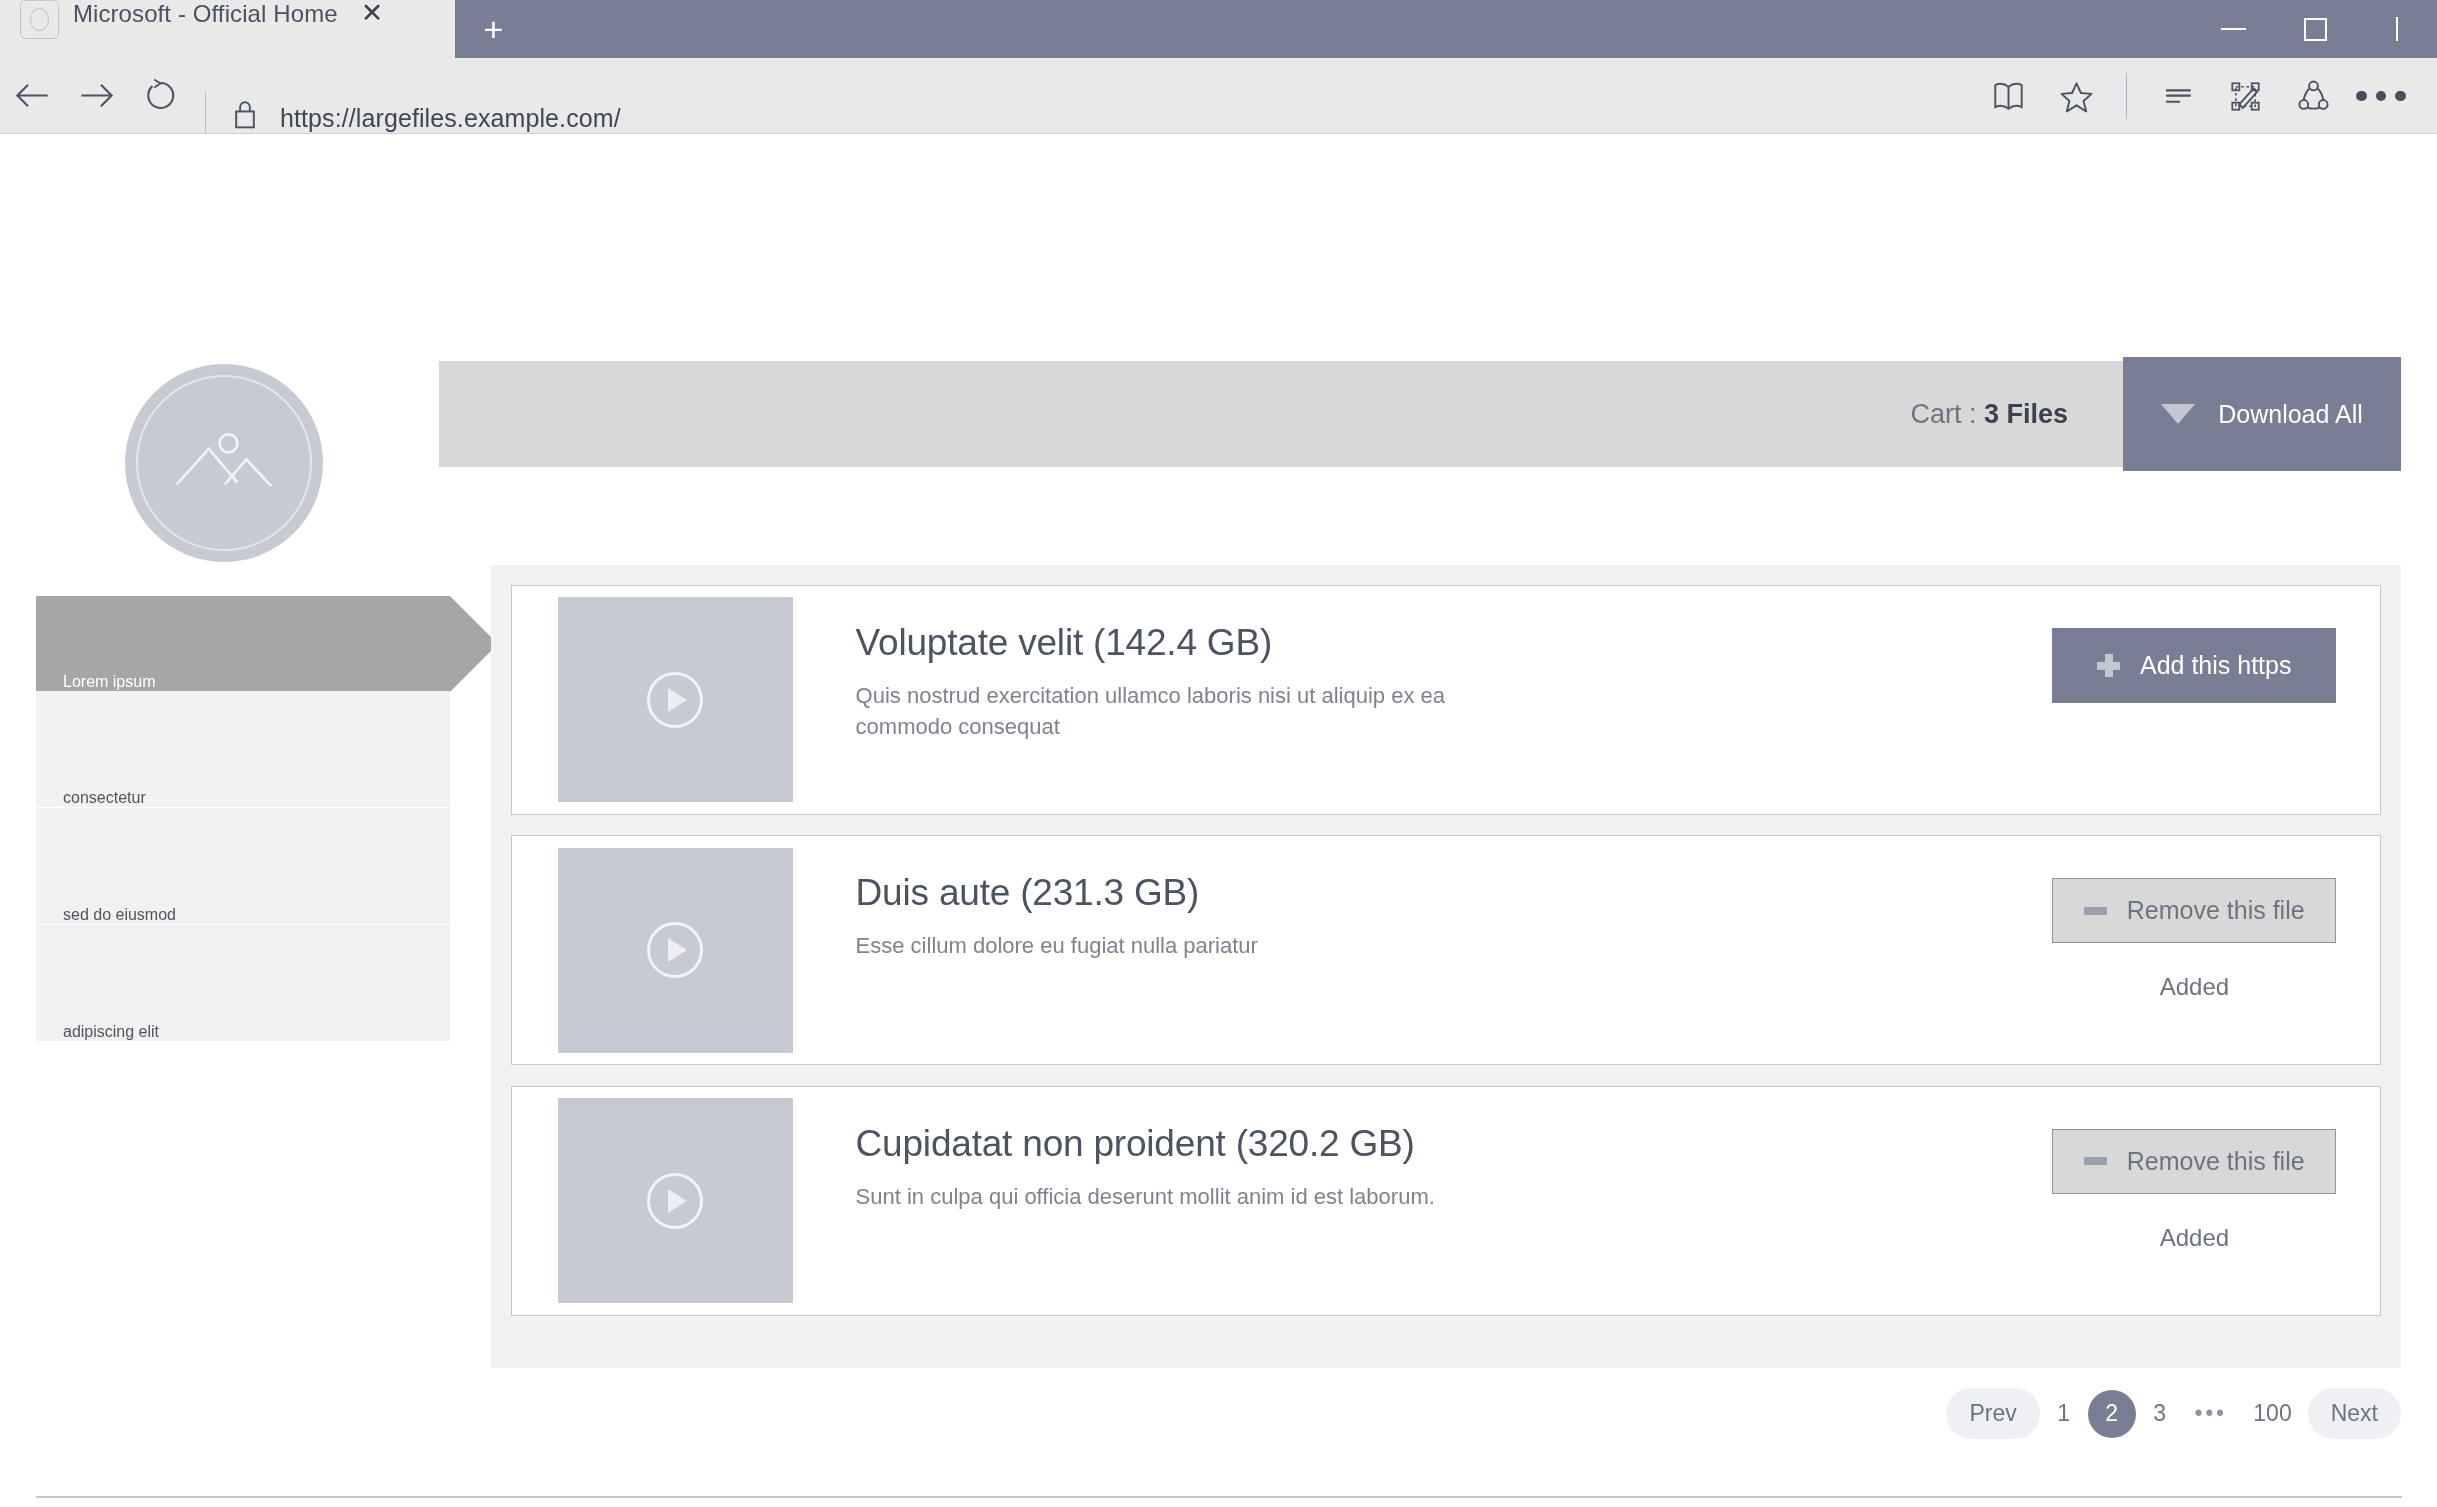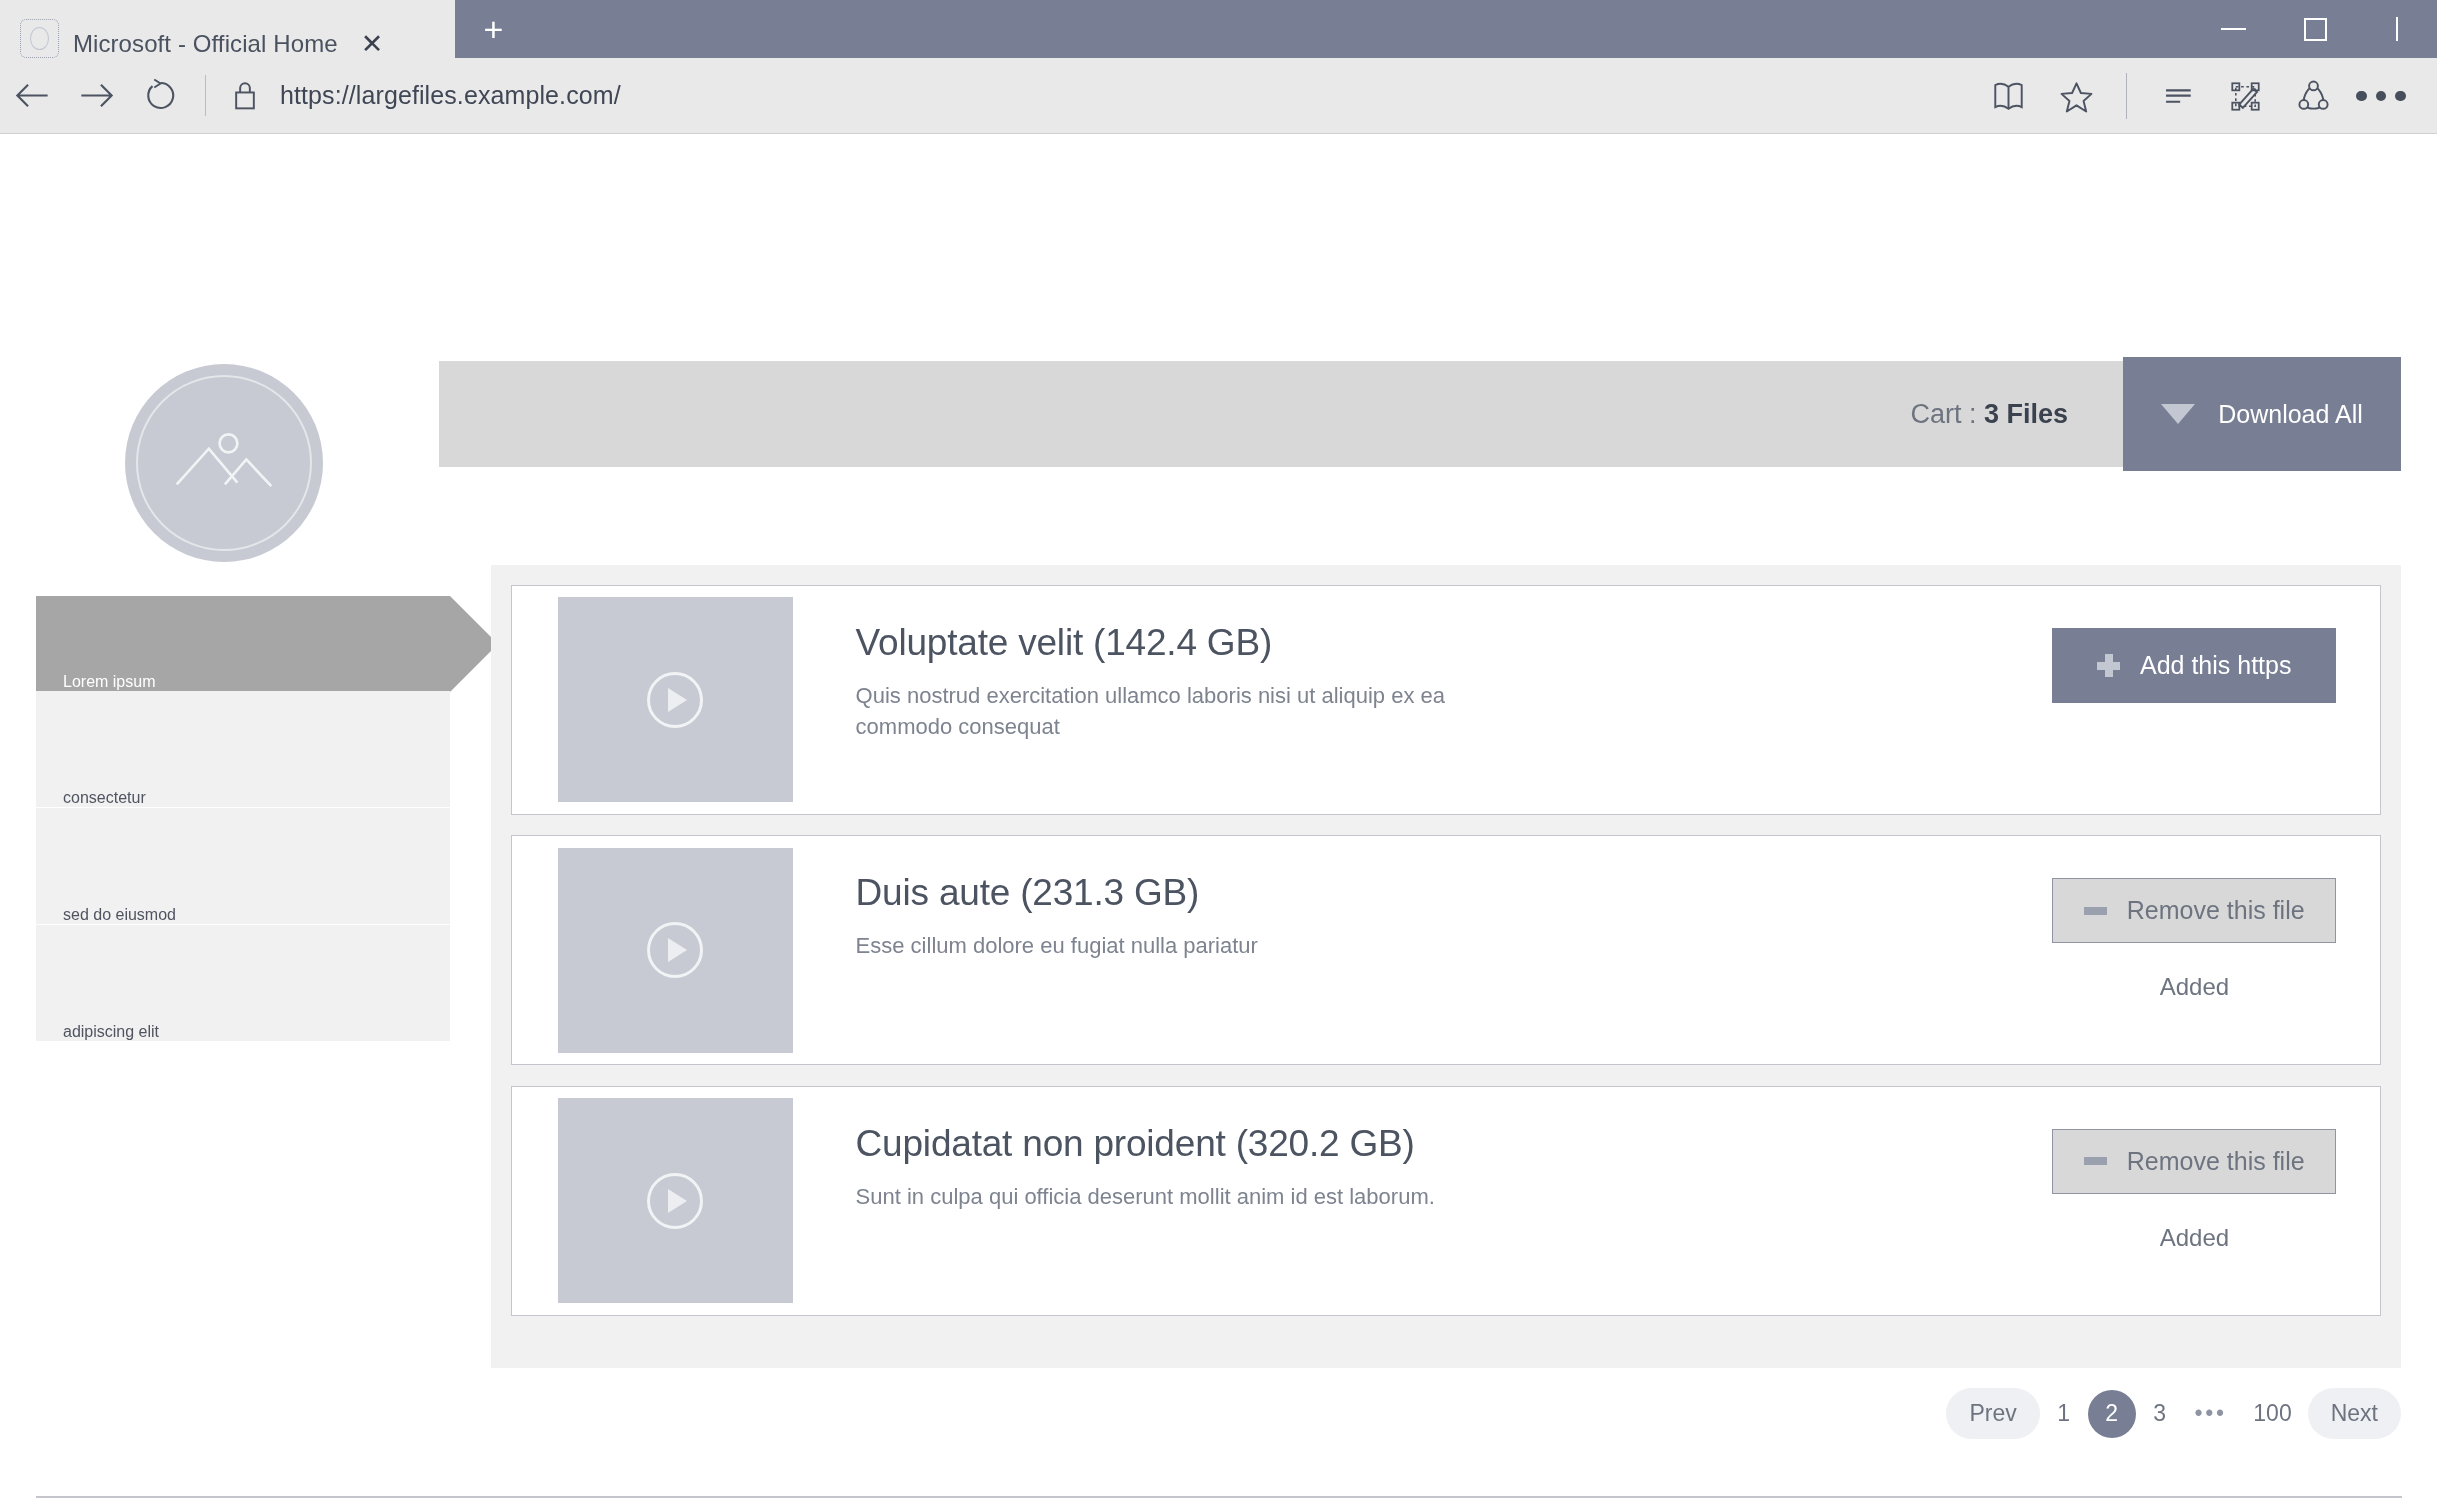--- a/index.html
+++ b/index.html
@@ -15,21 +15,21 @@
 
   .titlebar {
     height: 58px; width: 100%;
     background: #787f95;
     display: flex; align-items: stretch;
     position: relative;
   }
   .tab {
     background: #e9e9ea;
     height: 58px;
-    display: flex; align-items: flex-end;
+    display: flex; align-items: flex-start;
     padding: 0 0 0 19.6px;
     min-width: 455px;
     position: relative;
   }
   .tab-favicon {
     width: 39px; height: 39px;
     border: 1.8px dotted #9aa0ae;
     border-radius: 6.2px;
     display:flex; align-items:center; justify-content:center;
     flex: 0 0 auto;
@@ -60,21 +60,21 @@
     display: flex; align-items: center;
   }
   .wc { width: 82px; height: 58px; display:flex; align-items:center; justify-content:center; }
   .wc .min { width: 25px; height: 2.7px; background:#fff; }
   .wc .max { width: 23px; height: 23px; border: 2.7px solid #fff; }
   .wc .clo { width: 2.7px; height: 24px; background:#fff; }
 
   .toolbar {
     height: 76px; width: 100%;
     background: #e9e9ea;
-    display: flex; align-items: center;
+    display: flex; align-items: flex-end;
     border-bottom: 0.9px solid #cfd0d3;
     position: relative;
   }
   .nav-btn {
     width: 64px; height: 76px;
     display:flex; align-items:center; justify-content:center;
     color: #4c5361;
   }
   .nav-sep { width:0.9px; height: 41px; background:#b9bcc4; margin: 0 16px 0 12.5px; }
   .lock { margin-left: 9px; margin-right: 19.6px; display:flex; align-items:center; }

